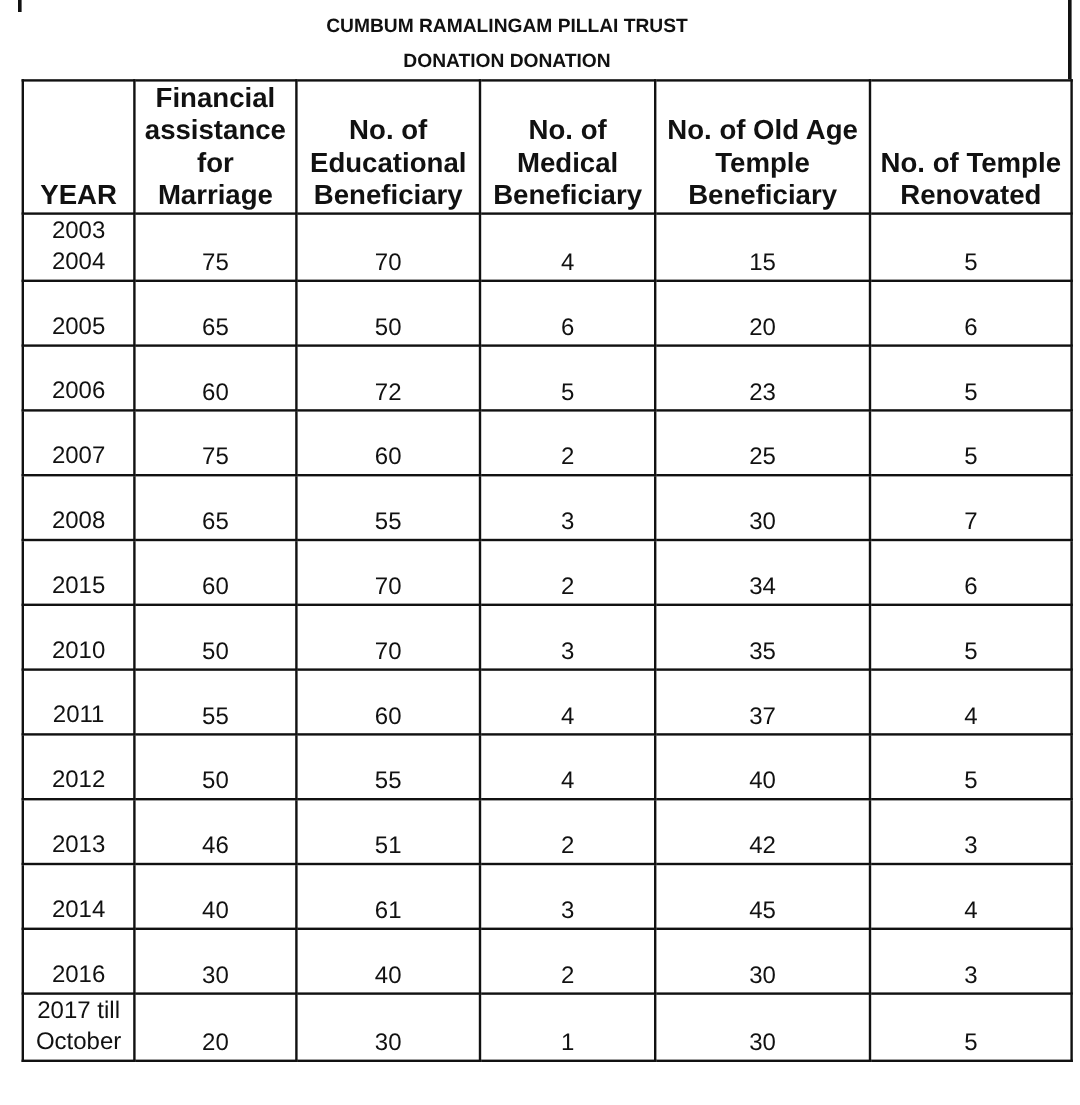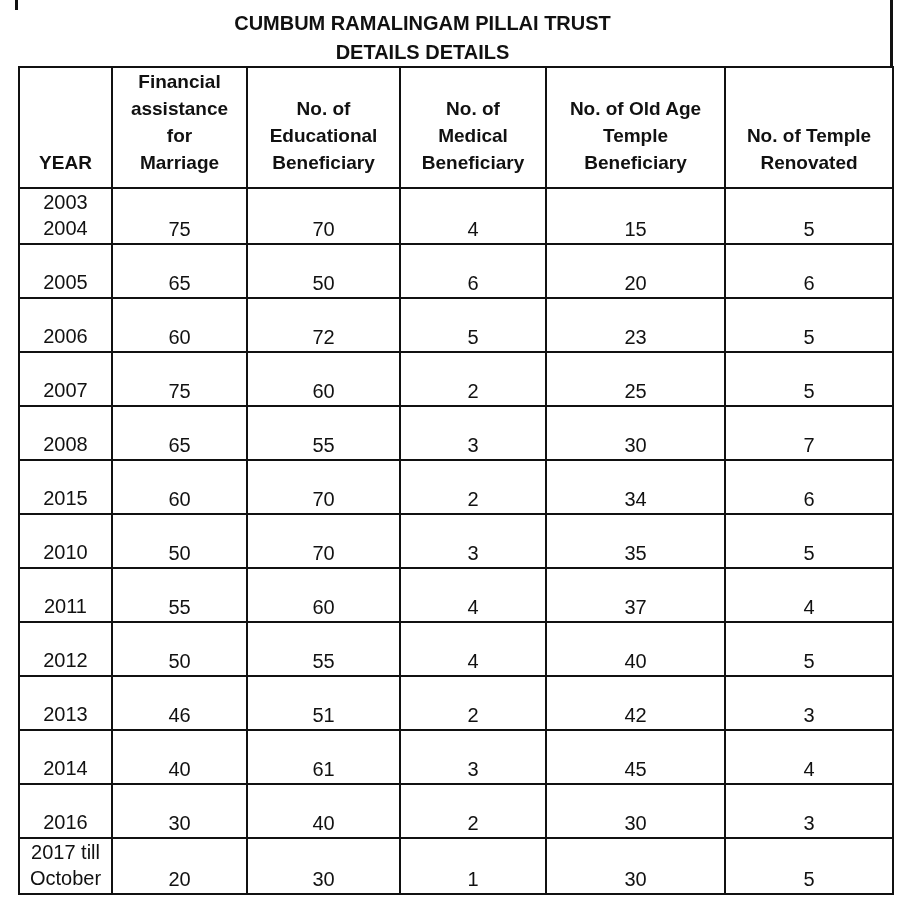--- a/index.html
+++ b/index.html
@@ -1,38 +1,38 @@
 <!DOCTYPE html>
 <html><head>
 <meta charset="utf-8">
 <style>
   html, body { margin:0; padding:0; background:#fff; }
   body { width:900px; height:921px; position:relative; overflow:hidden;
          font-family:"Liberation Sans", sans-serif; color:#111; }
   .topmark { position:absolute; left:15px; top:0; width:3px; height:10px; background:#111; }
   .rightline { position:absolute; left:890px; top:0; width:3px; height:66px; background:#111; }
   .title { position:absolute; left:0; width:845px; text-align:center; font-weight:bold;
-           font-size:20px; line-height:26px; }
+           font-size:16px; line-height:26px; }
   .t1 { top:10px; }
   .t2 { top:39px; }
   table { position:absolute; left:18px; top:66px; border-collapse:collapse; }
   td, th { border:2px solid #111; padding:0; text-align:center; vertical-align:bottom; }
-  th { font-weight:bold; font-size:19px; line-height:27px; height:102px; padding-bottom:11px; }
+  th { font-weight:bold; font-size:23px; line-height:27px; height:102px; padding-bottom:1px; }
   td { font-size:20px; height:50px; line-height:24px; padding-bottom:2px; }
   td.yr { line-height:26px; }
   .c0 { width:91px; } .c1 { width:133px; } .c2 { width:151px; }
   .c3 { width:144px; } .c4 { width:177px; } .c5 { width:166px; }
 </style>
 </head>
 <body>
 
 <div class="topmark"></div>
 <div class="rightline"></div>
 <div class="title t1">CUMBUM RAMALINGAM PILLAI TRUST</div>
-<div class="title t2">DETAILS DETAILS</div>
+<div class="title t2">DONATION DONATION</div>
 
 <table>
   <thead>
       <tr id="hdr">
         <th class="c0"><span>YEAR</span></th>
         <th class="c1"><span>Financial</span><br><span>assistance</span><br><span>for</span><br><span>Marriage</span></th>
         <th class="c2"><span>No. of</span><br><span>Educational</span><br><span>Beneficiary</span></th>
         <th class="c3"><span>No. of</span><br><span>Medical</span><br><span>Beneficiary</span></th>
         <th class="c4"><span>No. of Old Age</span><br><span>Temple</span><br><span>Beneficiary</span></th>
         <th class="c5"><span>No. of Temple</span><br><span>Renovated</span></th>

